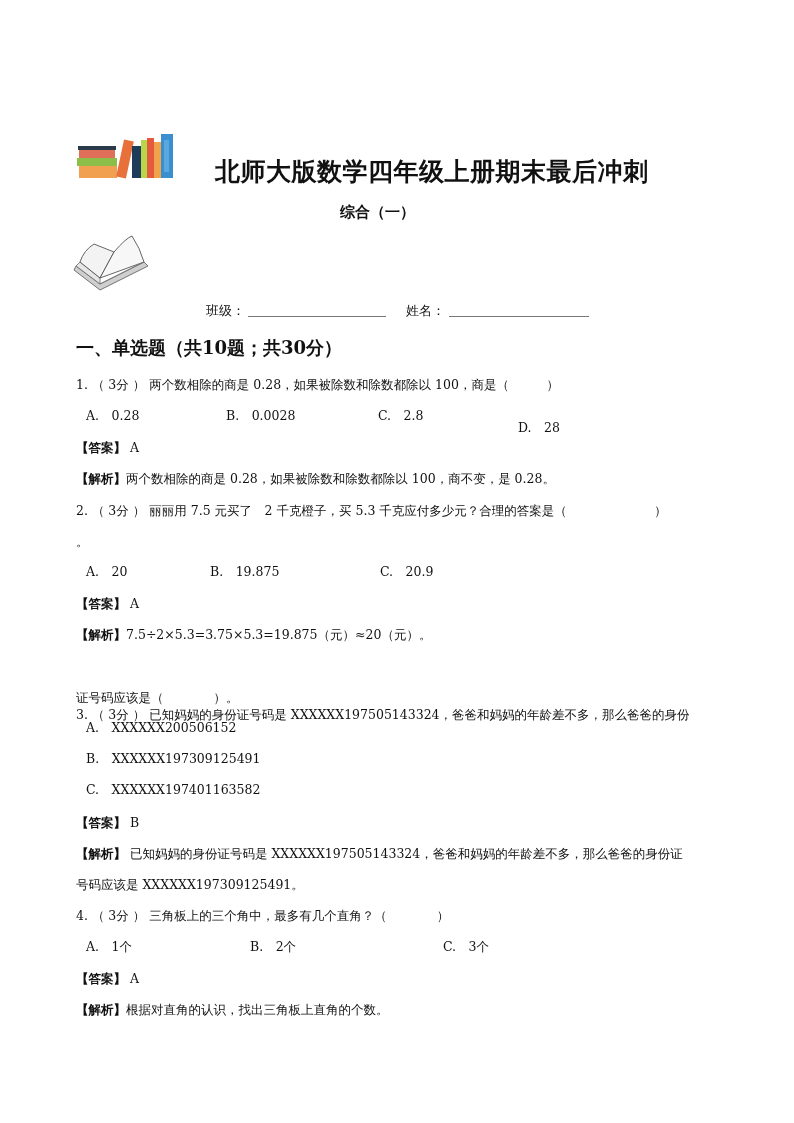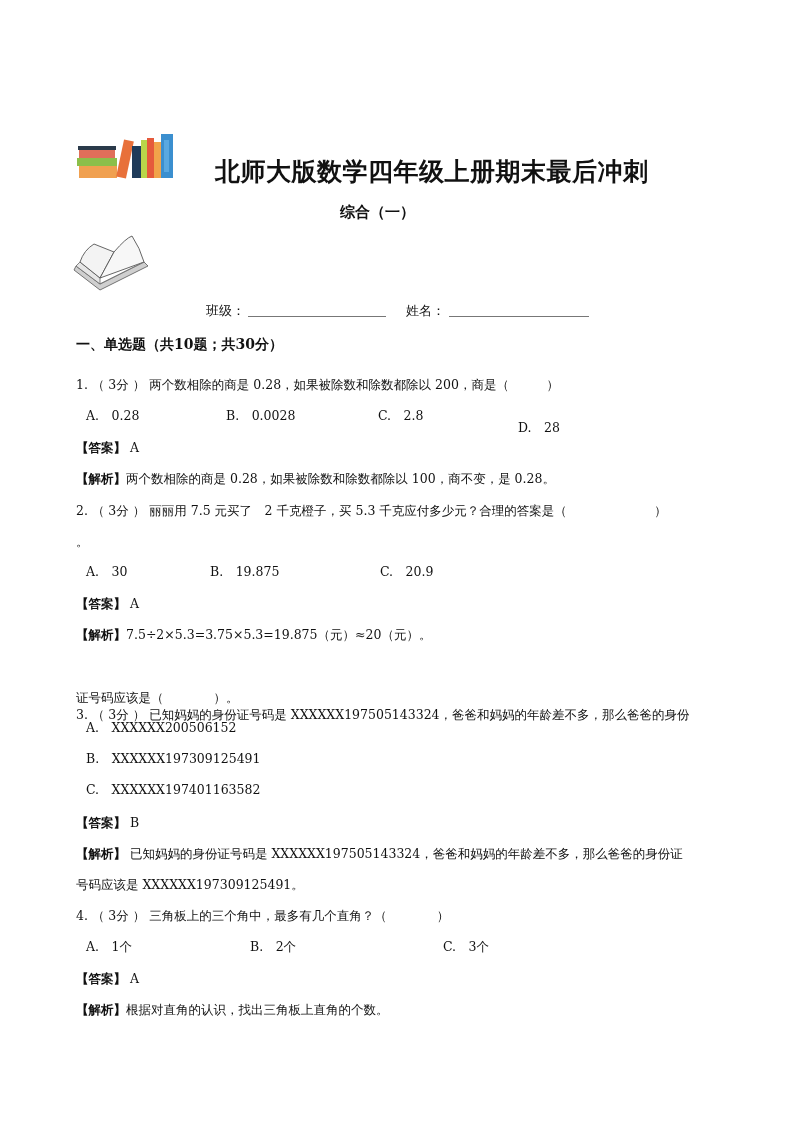--- a/index.html
+++ b/index.html
@@ -17,21 +17,21 @@
       left: 340px; top: 203px; font-size: 15px; font-weight: bold;
       font-family: "DejaVu Serif", serif; white-space: nowrap;
     }
     .line { font-size: 12.5px; white-space: nowrap; line-height: 18px; }
     .bold { font-weight: bold; }
     .field-label { font-size: 13px; }
     .blank {
       display: inline-block; border-bottom: 1px solid #777; height: 14px; vertical-align: bottom;
     }
     .section {
-      left: 76px; top: 336px; font-size: 14px; font-weight: bold; white-space: nowrap; text-align: center;
+      left: 76px; top: 336px; font-size: 18px; font-weight: bold; white-space: nowrap; text-align: center;
     }
     .opt { font-size: 12.5px; white-space: nowrap; }
   </style>
 </head>
 <body>
 
 <div class="abs" style="left:75px;top:132px;width:100px;height:50px;">
   <svg width="100" height="50" viewBox="0 0 100 50">
     <rect x="3" y="14" width="38" height="4" fill="#2a3a4a"></rect>
     <rect x="4" y="18" width="36" height="8" fill="#e06f5a"></rect>
@@ -64,36 +64,36 @@
   <span>班级：</span>
 </div>
 <div class="abs blank" style="left:248px;top:302px;width:138px;"></div>
 <div class="abs field-label" style="left:406px;top:302px;">
   <span>姓名：</span>
 </div>
 <div class="abs blank" style="left:449px;top:302px;width:140px;"></div>
 
 <div class="abs section">一、单选题（共10题；共30分）</div>
 
-<div class="abs line" style="left:76px;top:376px;">1. （ 3分 ） 两个数相除的商是 0.28，如果被除数和除数都除以 200，商是（　　　）</div>
+<div class="abs line" style="left:76px;top:376px;">1. （ 3分 ） 两个数相除的商是 0.28，如果被除数和除数都除以 100，商是（　　　）</div>
 <div class="abs opt" style="left:86px;top:408px;">A.　0.28</div>
 <div class="abs opt" style="left:226px;top:408px;">B.　0.0028</div>
 <div class="abs opt" style="left:378px;top:408px;">C.　2.8</div>
 <div class="abs opt" style="left:518px;top:420px;">D.　28</div>
 <div class="abs line" style="left:76px;top:439px;">
   <span class="bold">【答案】</span>
   <span>A</span>
 </div>
 <div class="abs line" style="left:76px;top:470px;">
   <span class="bold">【解析】</span><span>两个数相除的商是 0.28，如果被除数和除数都除以 100，商不变，是 0.28。</span>
 </div>
 
 <div class="abs line" style="left:76px;top:502px;">2. （ 3分 ） 丽丽用 7.5 元买了　2 千克橙子，买 5.3 千克应付多少元？合理的答案是（　　　　　　　）</div>
 <div class="abs line" style="left:76px;top:533px;">。</div>
-<div class="abs opt" style="left:86px;top:564px;">A.　30</div>
+<div class="abs opt" style="left:86px;top:564px;">A.　20</div>
 <div class="abs opt" style="left:210px;top:564px;">B.　19.875</div>
 <div class="abs opt" style="left:380px;top:564px;">C.　20.9</div>
 <div class="abs line" style="left:76px;top:595px;">
   <span class="bold">【答案】</span>
   <span>A</span>
 </div>
 <div class="abs line" style="left:76px;top:626px;">
   <span class="bold">【解析】</span><span>7.5÷2×5.3=3.75×5.3=19.875（元）≈20（元）。</span>
 </div>
 

